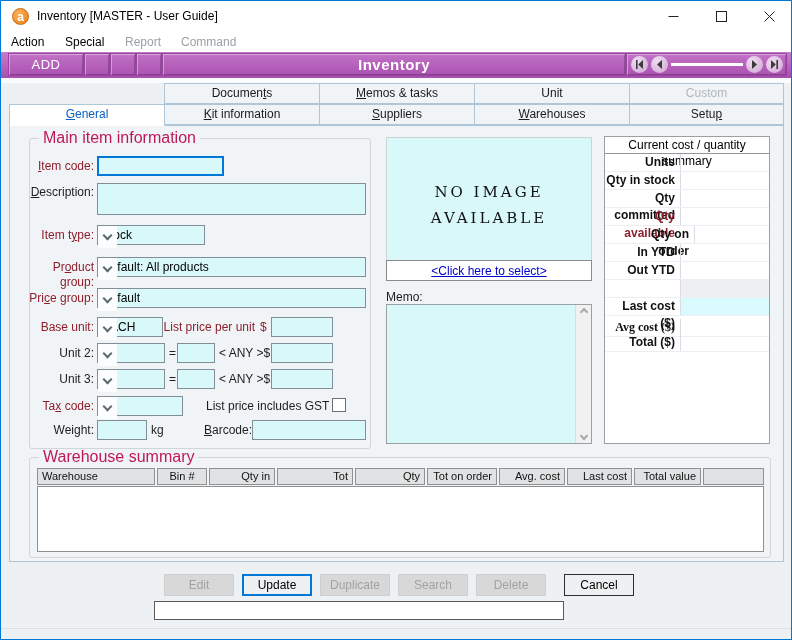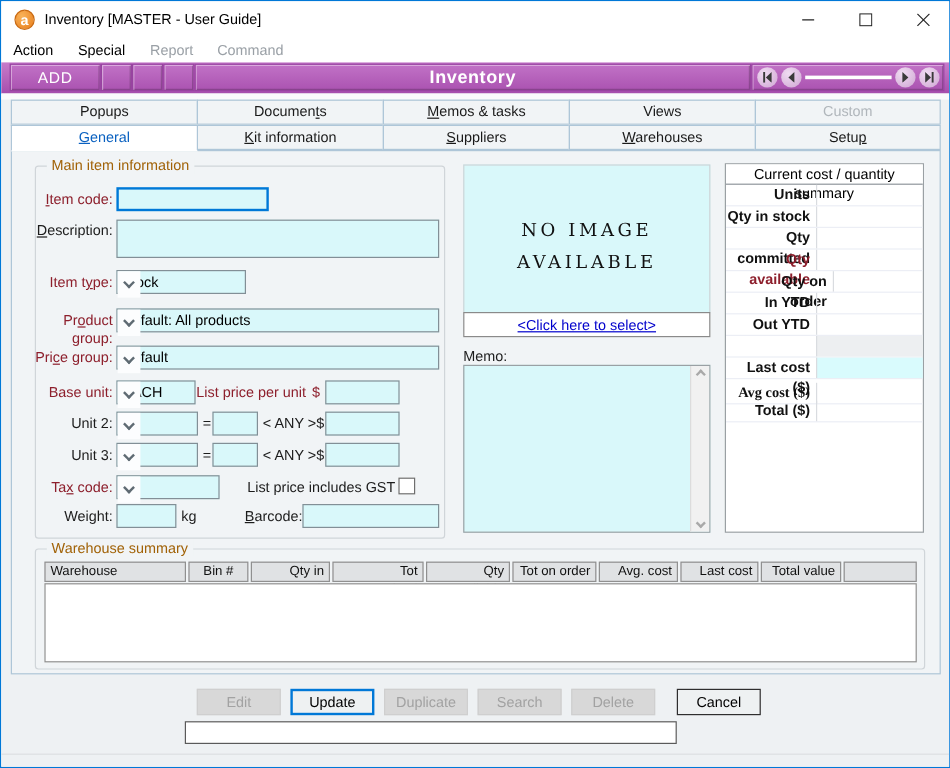--- a/index.html
+++ b/index.html
@@ -45,21 +45,21 @@
   .tab { position:absolute; height:21px; width:156px; background:#f1f4f6; border:1px solid #aec6d8;
          font-size:12px; color:#1a1a1a; text-align:center; line-height:19px; }
   .tab.active { background:#fff; color:#0a61c0; height:22px; border-bottom:1px solid #fff; z-index:3; }
   .tab.disabled { color:#b0b6bb; }
 
   .content-panel { position:absolute; left:8px; top:124px; width:775px; height:437px;
                    border:1px solid #aec6d8; background:#f1f4f6; }
 
   
   .grp { position:absolute; border:1px solid #d0d5d9; border-radius:3px; }
-  .grp-lbl { position:absolute; font-size:12px; color:#a16207; background:#f1f4f6; padding:0 4px;
+  .grp-lbl { position:absolute; font-size:16px; color:#be185d; background:#f1f4f6; padding:0 4px;
              height:14px; line-height:14px; z-index:2; }
 
   
   .lbl { position:absolute; font-size:12px; color:#1c1c1c; height:15px; line-height:15px; }
   .lbl.r { text-align:right; }
   .lbl.req { color:#8d1f2c; }
   .field { position:absolute; background:#d9f8fa; border:1px solid #828f96; padding:0 3px;
            font-family:"Liberation Sans",sans-serif; font-size:12px; color:#000; }
   .field.focused { border:2px solid #0078d7; }
   .area { position:absolute; background:#d9f8fa; border:1px solid #828f96; }
@@ -173,24 +173,23 @@
         <svg width="9" height="9">
             <path d="M6.4 0H8v9H6.4z M1 0l4.8 4.5L1 9z" fill="#3a3a3a"></path>
           </svg>
       </div>
     </div>
   </div>
 
   <div class="client-bg"></div>
   <div class="white-strip"></div>
 
-  <div class="tab" style="left:8px;top:82px;">Popups</div>
   <div class="tab" style="left:163px;top:82px;">Documen<u>t</u>s</div>
   <div class="tab" style="left:318px;top:82px;"><u>M</u>emos &amp; tasks</div>
-  <div class="tab" style="left:473px;top:82px;">Views</div>
+  <div class="tab" style="left:473px;top:82px;">Unit</div>
   <div class="tab disabled" style="left:628px;top:82px;width:155px;">Custom</div>
 
   <div class="tab active" style="left:8px;top:103px;"><u>G</u>eneral</div>
   <div class="tab" style="left:163px;top:103px;"><u>K</u>it information</div>
   <div class="tab" style="left:318px;top:103px;"><u>S</u>uppliers</div>
   <div class="tab" style="left:473px;top:103px;"><u>W</u>arehouses</div>
   <div class="tab" style="left:628px;top:103px;width:155px;">Setu<u>p</u></div>
 
   <div class="content-panel"></div>
 

